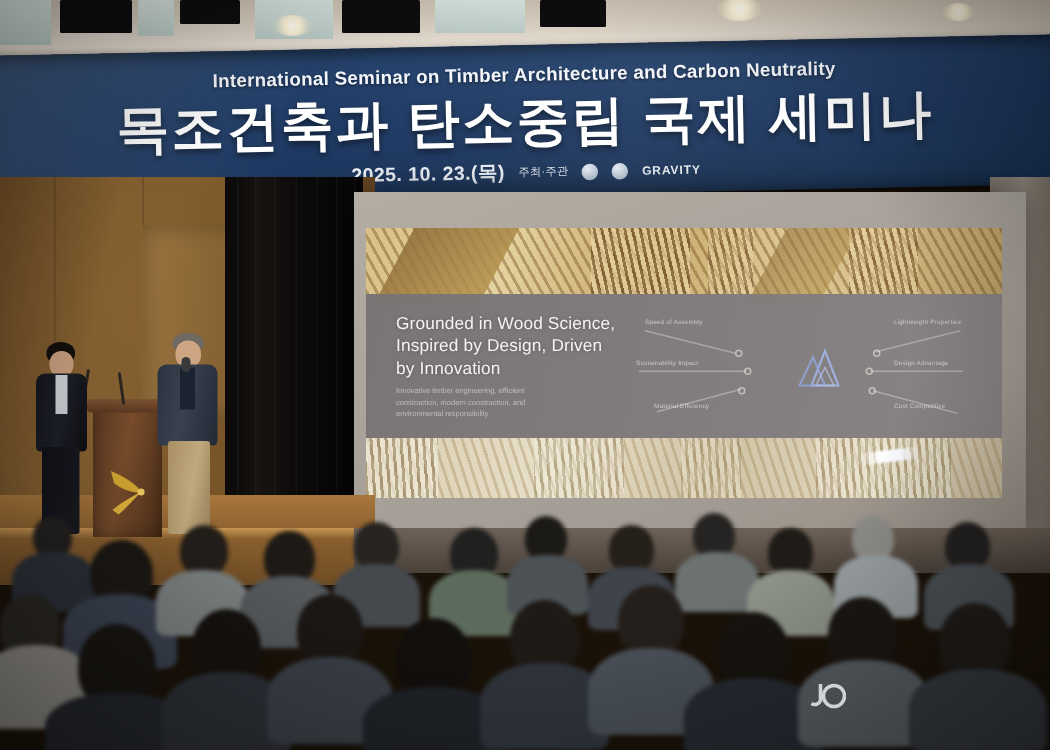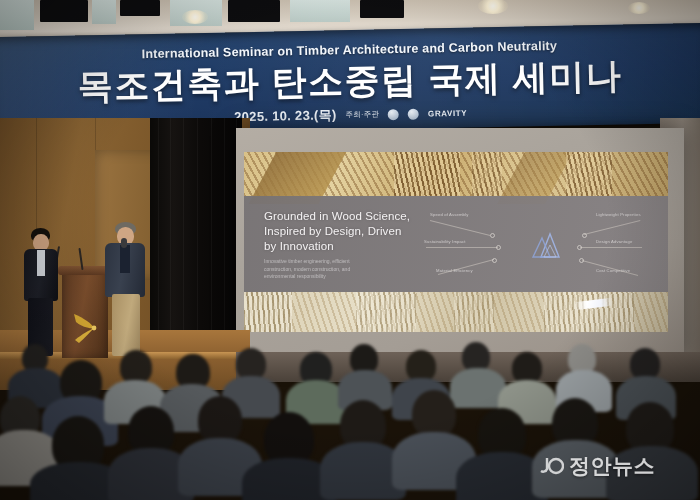--- a/index.html
+++ b/index.html
@@ -453,16 +453,15 @@
 
   <div class="vignette"></div>
 
   <div class="watermark">
     <div class="wm-mark">
       <svg width="24" height="24" viewBox="0 0 24 24">
         <circle cx="16" cy="12" r="7" fill="none" stroke="rgba(255,255,255,.85)" stroke-width="2.4"></circle>
         <path d="M7 4 L7 15 A4 4 0 0 1 1 17" fill="none" stroke="rgba(255,255,255,.85)" stroke-width="2.4"></path>
       </svg>
     </div>
-    <div class="wm-text">정안뉴스</div>
   </div>
 
 </div>
 
 </body></html>

